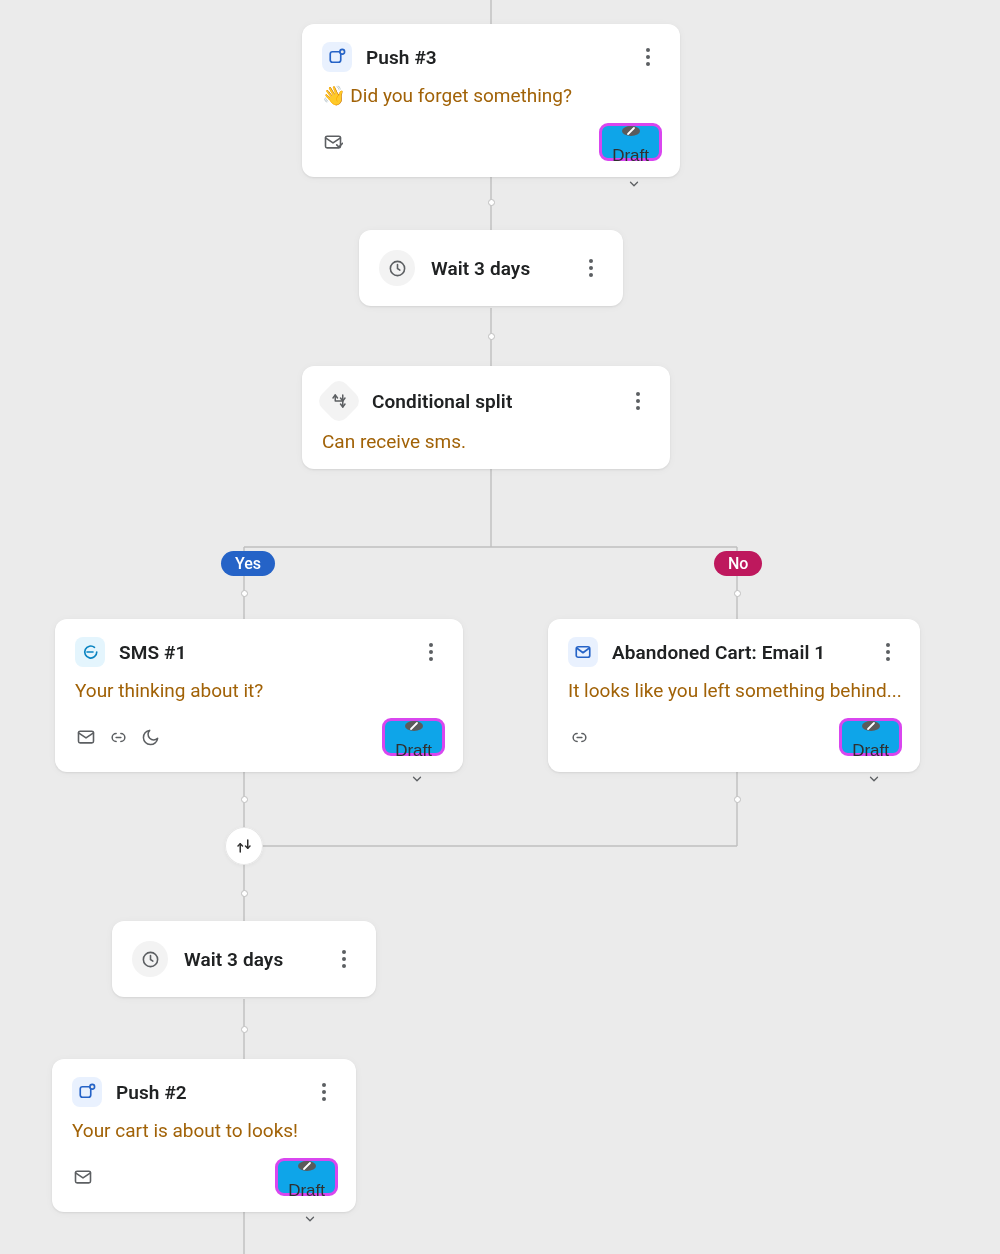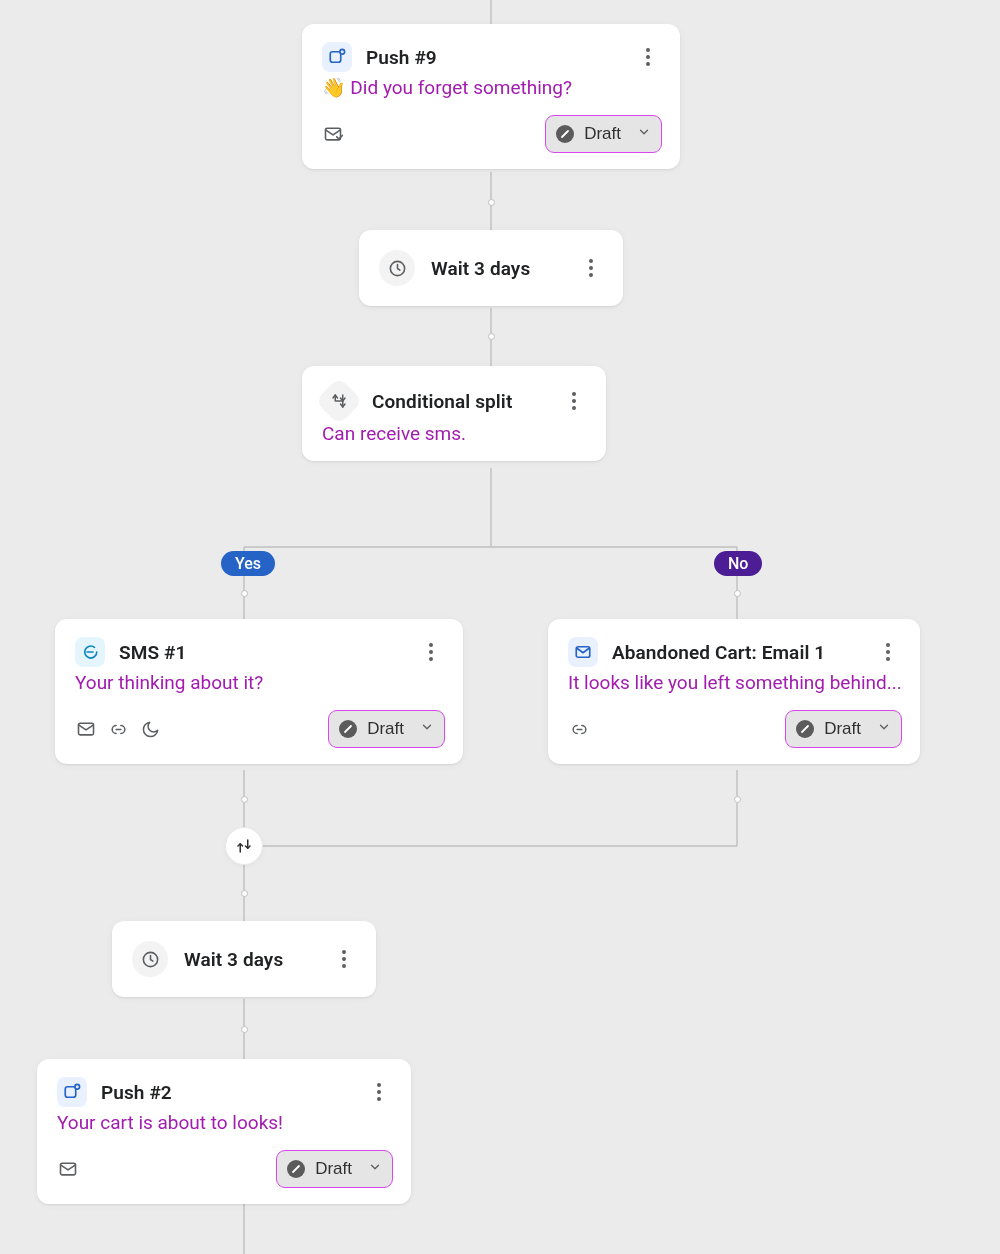--- a/index.html
+++ b/index.html
@@ -3,45 +3,45 @@
 <meta charset="utf-8">
 <style>
   html,body{margin:0;padding:0;background:#ebebeb;font-family:-apple-system,BlinkMacSystemFont,"Segoe UI",Roboto,Helvetica,Arial,sans-serif;color:#202223;}
   #canvas{position:relative;width:1000px;height:1254px;overflow:hidden;}
   svg.wires{position:absolute;top:0;left:0;pointer-events:none;}
 
   .card{position:absolute;background:#ffffff;border-radius:12px;box-shadow:0 1px 2px rgba(0,0,0,0.08),0 1px 8px rgba(0,0,0,0.04);box-sizing:border-box;}
   .card-pad{padding:18px 18px 16px 20px;}
   .card-row{display:flex;align-items:center;}
   .card-title{font-size:19px;font-weight:650;letter-spacing:0.1px;}
-  .card-body{font-size:19px;margin-top:4px;color:#a21caf;}
+  .card-body{font-size:19px;margin-top:12px;color:#a16207;}
   .kebab{margin-left:auto;width:28px;height:28px;border:none;background:transparent;display:flex;align-items:center;justify-content:center;border-radius:6px;cursor:pointer;}
   .icon-dots{display:flex;flex-direction:column;gap:3px;}
   .icon-dots span{width:4px;height:4px;border-radius:50%;background:#5c5f62;display:block;}
 
   .tile-ic{width:30px;height:30px;border-radius:8px;display:flex;align-items:center;justify-content:center;margin-right:14px;flex:0 0 auto;}
   .tile-push{background:#e9f1fe;}
   .tile-sms{background:#e4f5fd;}
   .tile-email{background:#e9f1fe;}
   .tile-grey{width:36px;height:36px;border-radius:50%;display:flex;align-items:center;justify-content:center;margin-right:16px;background:#f3f3f3;flex:0 0 auto;}
   .tile-grey.sq{border-radius:10px;transform:rotate(45deg);width:34px;height:34px;}
   .tile-grey.sq > *{transform:rotate(-45deg);}
 
   .foot{display:flex;align-items:center;margin-top:16px;}
   .mini-icons{display:flex;gap:10px;align-items:center;}
   .mini-icons .mi{width:22px;height:22px;display:flex;align-items:center;justify-content:center;color:#5c5f62;}
 
-  .status-btn{margin-left:auto;height:38px;border:1px solid #d946ef;border-radius:9px;background:#e5e5e5;display:flex;align-items:center;padding:0 10px 0 10px;gap:10px;cursor:pointer;font-size:17px;color:#303030;}
+  .status-btn{margin-left:auto;height:38px;border:3px solid #d946ef;border-radius:9px;background:#0ea5e9;display:flex;align-items:center;padding:0 10px 0 10px;gap:10px;cursor:pointer;font-size:17px;color:#303030;flex-direction:column;}
   .status-btn .dot{width:18px;height:18px;border-radius:50%;background:#5b5b5b;display:flex;align-items:center;justify-content:center;}
   .status-btn .dot svg{display:block;}
   .status-btn .chev{margin-left:6px;}
 
   .pill{position:absolute;padding:3px 14px;border-radius:999px;font-size:16px;color:#ffffff;font-weight:500;margin-top:16px;}
   .pill-yes{background:#2563c7;}
-  .pill-no{background:#4c1d95;}
+  .pill-no{background:#be185d;}
 
   .knob{position:absolute;width:7px;height:7px;border:1px solid #bfbfbf;background:#ffffff;border-radius:50%;box-sizing:border-box;}
   .merge-badge{position:absolute;width:38px;height:38px;border-radius:50%;background:#ffffff;box-shadow:0 0 0 1px #e5e5e5 inset, 0 1px 4px rgba(0,0,0,0.05);display:flex;align-items:center;justify-content:center;}
 </style>
 </head>
 <body>
 
 <div id="canvas">
 
 <svg class="wires" width="1000" height="1254">
@@ -74,21 +74,21 @@
 <div class="knob" style="left:240.5px;top:1025.5px"></div>
 
 <div class="card card-pad" style="left:302px;top:24px;width:378px">
   <div class="card-row">
     <div class="tile-ic tile-push">
       <svg width="18" height="18" viewBox="0 0 24 24" fill="none">
             <rect x="3" y="5" width="14" height="14" rx="3" stroke="#2563c7" stroke-width="2.2"></rect>
             <circle cx="19" cy="5" r="3.1" fill="#ebebeb" stroke="#2563c7" stroke-width="2.2"></circle>
           </svg>
     </div>
-    <div class="card-title">Push #9</div>
+    <div class="card-title">Push #3</div>
     <button class="kebab">
           <span class="icon-dots">
             <span></span>
             <span></span>
             <span></span>
           </span>
         </button>
   </div>
   <div class="card-body">👋 Did you forget something?</div>
   <div class="foot">
@@ -128,21 +128,21 @@
     <button class="kebab">
           <span class="icon-dots">
             <span></span>
             <span></span>
             <span></span>
           </span>
         </button>
   </div>
 </div>
 
-<div class="card card-pad" style="left:302px;top:366px;width:304px">
+<div class="card card-pad" style="left:302px;top:366px;width:368px">
   <div class="card-row">
     <div class="tile-grey sq" style="margin-right:16px">
       <svg width="18" height="18" viewBox="0 0 24 24" fill="none" stroke="#5c5f62" stroke-width="2" stroke-linecap="round" stroke-linejoin="round">
             <path d="M7 4v8h10V4"></path>
             <path d="M4 8l3-4 3 4"></path>
             <path d="M14 8l3 4 3-4" transform="translate(0 0)"></path>
             <path d="M17 20V12"></path>
             <path d="M20 16l-3 4-3-4"></path>
           </svg>
     </div>
@@ -279,21 +279,21 @@
     <button class="kebab">
           <span class="icon-dots">
             <span></span>
             <span></span>
             <span></span>
           </span>
         </button>
   </div>
 </div>
 
-<div class="card card-pad" style="left:37px;top:1059px;width:374px">
+<div class="card card-pad" style="left:52px;top:1059px;width:304px">
   <div class="card-row">
     <div class="tile-ic tile-push">
       <svg width="18" height="18" viewBox="0 0 24 24" fill="none">
             <rect x="3" y="5" width="14" height="14" rx="3" stroke="#2563c7" stroke-width="2.2"></rect>
             <circle cx="19" cy="5" r="3.1" fill="#ebebeb" stroke="#2563c7" stroke-width="2.2"></circle>
           </svg>
     </div>
     <div class="card-title">Push #2</div>
     <button class="kebab">
           <span class="icon-dots">

